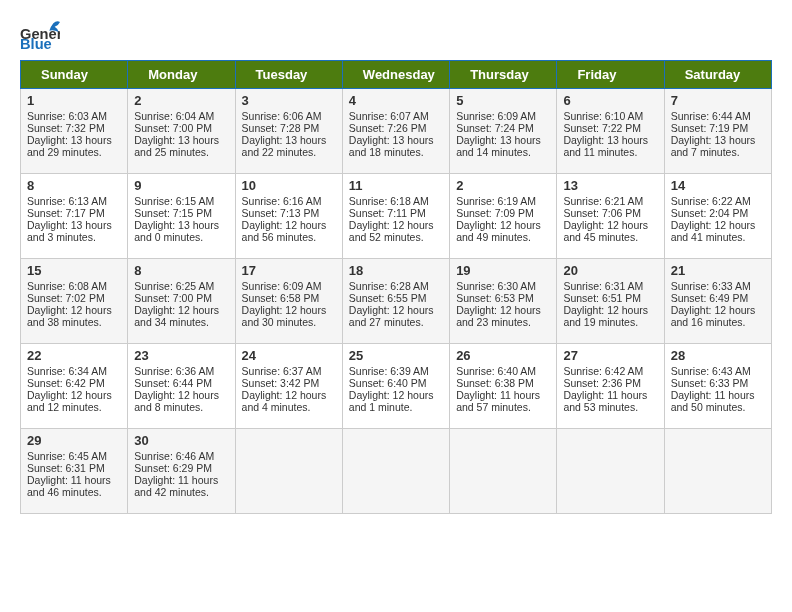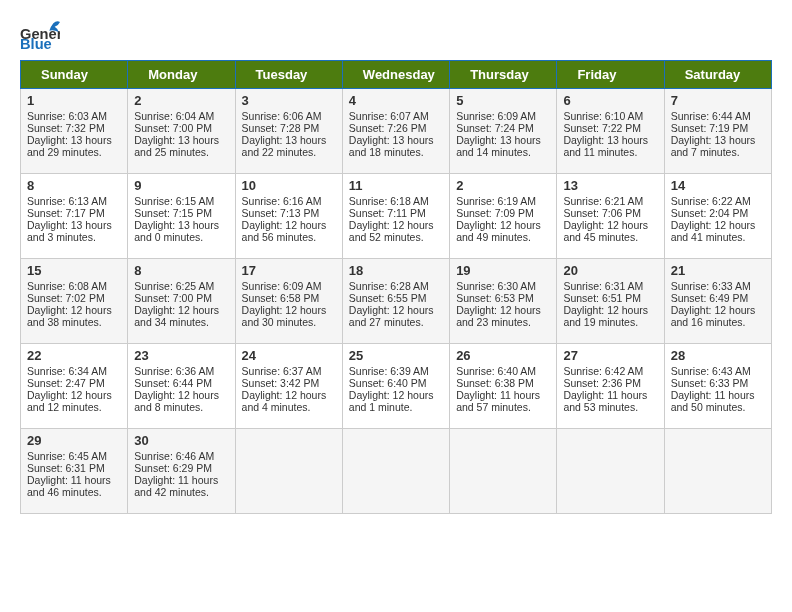--- a/index.html
+++ b/index.html
@@ -256,21 +256,21 @@
           <div>Sunrise: 6:33 AM</div>
           <div>Sunset: 6:49 PM</div>
           <div>Daylight: 12 hours</div>
           <div>and 16 minutes.</div>
         </td>
       </tr>
       <tr>
         <td>
           <span class="day-number">22</span>
           <div>Sunrise: 6:34 AM</div>
-          <div>Sunset: 2:47 PM</div>
+          <div>Sunset: 6:42 PM</div>
           <div>Daylight: 12 hours</div>
           <div>and 12 minutes.</div>
         </td>
         <td>
           <span class="day-number">23</span>
           <div>Sunrise: 6:36 AM</div>
           <div>Sunset: 6:44 PM</div>
           <div>Daylight: 12 hours</div>
           <div>and 8 minutes.</div>
         </td>

